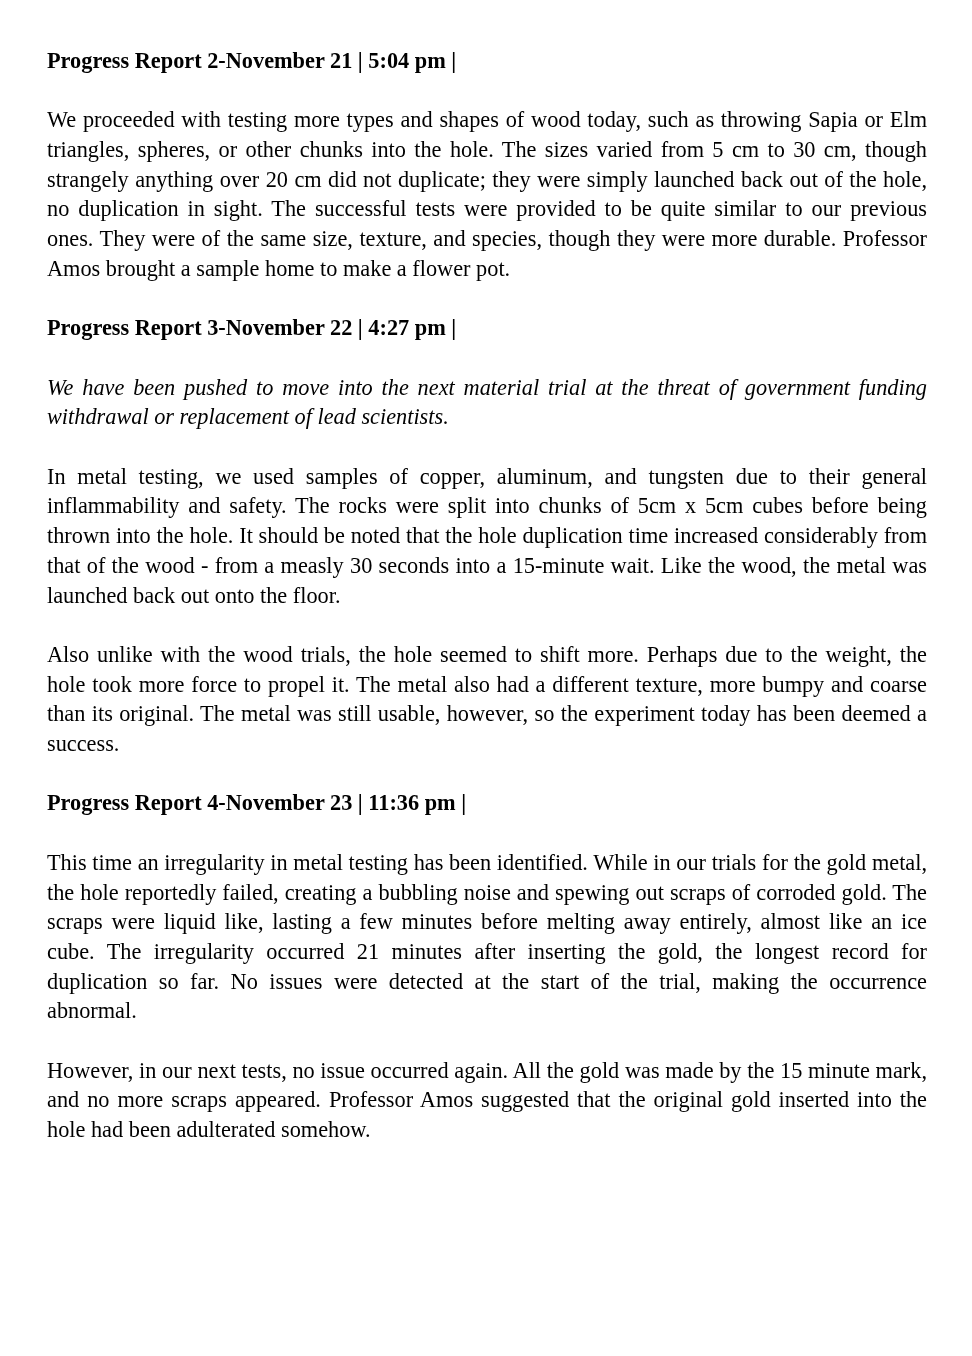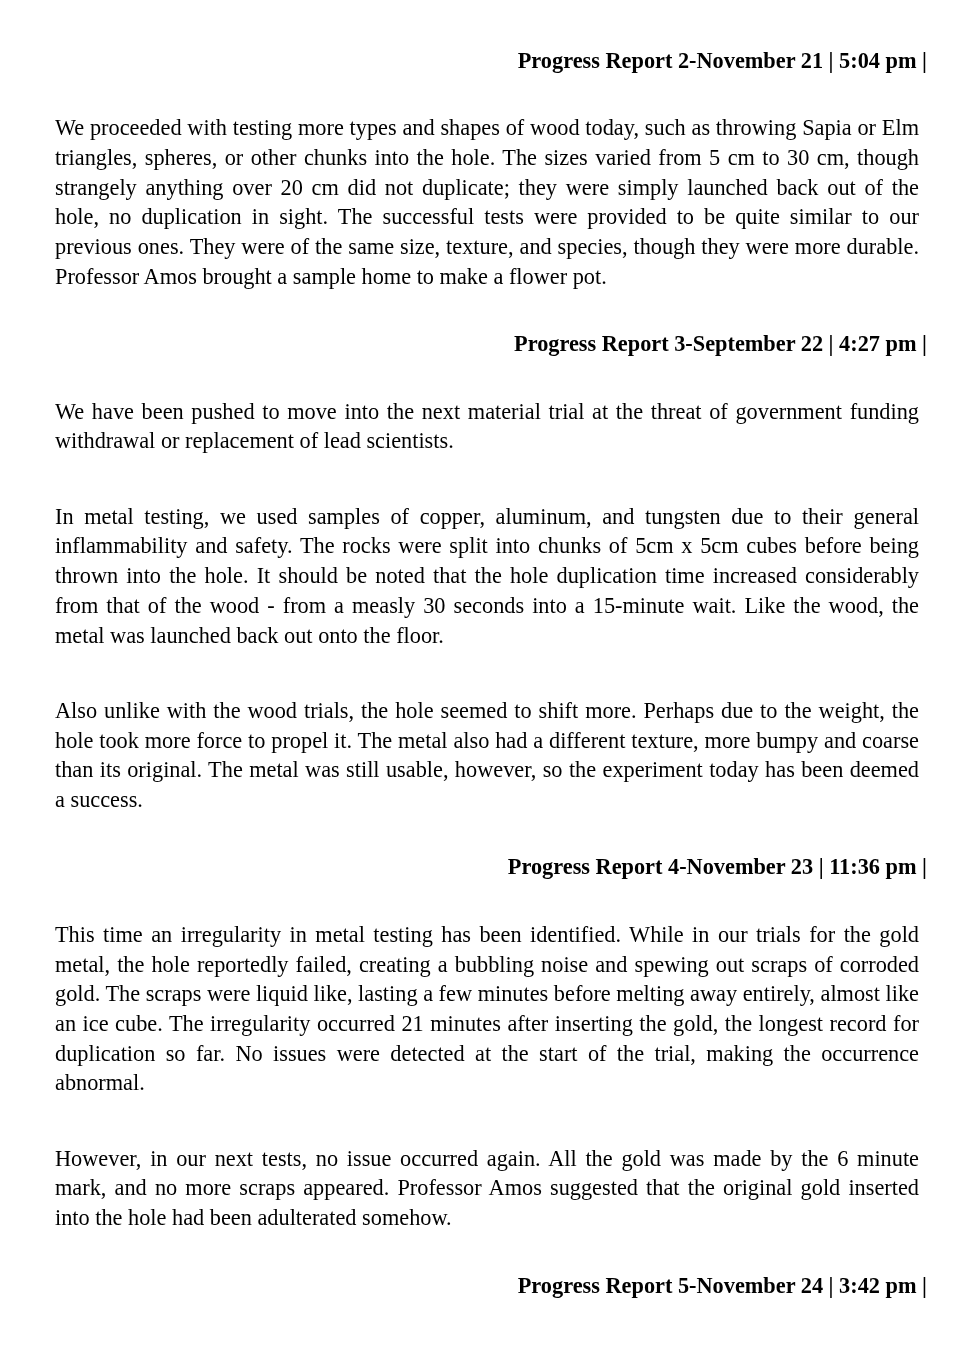--- a/index.html
+++ b/index.html
@@ -21,63 +21,62 @@
       font-family: "Liberation Serif", "DejaVu Serif", serif;
       font-size: 22.3px;
       line-height: 29.7px;
       color: #000000;
     }
     .heading {
       font-weight: bold;
       margin: 0;
       height: 29.7px;
       white-space: nowrap;
-      text-align: right;
     }
     .para {
-      margin: 8px;
+      margin: 0;
       text-align: justify;
       text-align-last: left;
     }
     .para.italic {
+      font-style: italic;
     }
     .gap {
       height: 29.7px;
     }
   </style>
 </head>
 <body>
 
 <div class="page">
 
   <section>
     <p class="heading">Progress Report 2-November 21 | 5:04 pm |</p>
     <div class="gap"></div>
     <p class="para">We proceeded with testing more types and shapes of wood today, such as throwing Sapia or Elm triangles, spheres, or other chunks into the hole. The sizes varied from 5 cm to 30 cm, though strangely anything over 20 cm did not duplicate; they were simply launched back out of the hole, no duplication in sight. The successful tests were provided to be quite similar to our previous ones. They were of the same size, texture, and species, though they were more durable. Professor Amos brought a sample home to make a flower pot.</p>
     <div class="gap"></div>
   </section>
 
   <section>
-    <p class="heading">Progress Report 3-September 22 | 4:27 pm |</p>
+    <p class="heading">Progress Report 3-November 22 | 4:27 pm |</p>
     <div class="gap"></div>
     <p class="para italic">We have been pushed to move into the next material trial at the threat of government funding withdrawal or replacement of lead scientists.</p>
     <div class="gap"></div>
     <p class="para">In metal testing, we used samples of copper, aluminum, and tungsten due to their general inflammability and safety. The rocks were split into chunks of 5cm x 5cm cubes before being thrown into the hole. It should be noted that the hole duplication time increased considerably from that of the wood - from a measly 30 seconds into a 15-minute wait. Like the wood, the metal was launched back out onto the floor.</p>
     <div class="gap"></div>
     <p class="para">Also unlike with the wood trials, the hole seemed to shift more. Perhaps due to the weight, the hole took more force to propel it. The metal also had a different texture, more bumpy and coarse than its original. The metal was still usable, however, so the experiment today has been deemed a success.</p>
     <div class="gap"></div>
   </section>
 
   <section>
     <p class="heading">Progress Report 4-November 23 | 11:36 pm |</p>
     <div class="gap"></div>
     <p class="para">This time an irregularity in metal testing has been identified. While in our trials for the gold metal, the hole reportedly failed, creating a bubbling noise and spewing out scraps of corroded gold. The scraps were liquid like, lasting a few minutes before melting away entirely, almost like an ice cube. The irregularity occurred 21 minutes after inserting the gold, the longest record for duplication so far. No issues were detected at the start of the trial, making the occurrence abnormal.</p>
     <div class="gap"></div>
-    <p class="para">However, in our next tests, no issue occurred again. All the gold was made by the 6 minute mark, and no more scraps appeared. Professor Amos suggested that the original gold inserted into the hole had been adulterated somehow.</p>
+    <p class="para">However, in our next tests, no issue occurred again. All the gold was made by the 15 minute mark, and no more scraps appeared. Professor Amos suggested that the original gold inserted into the hole had been adulterated somehow.</p>
     <div class="gap"></div>
   </section>
 
   <section>
-    <p class="heading">Progress Report 5-November 24 | 3:42 pm |</p>
     <div class="gap"></div>
   </section>
 
 </div>
 
 </body></html>

